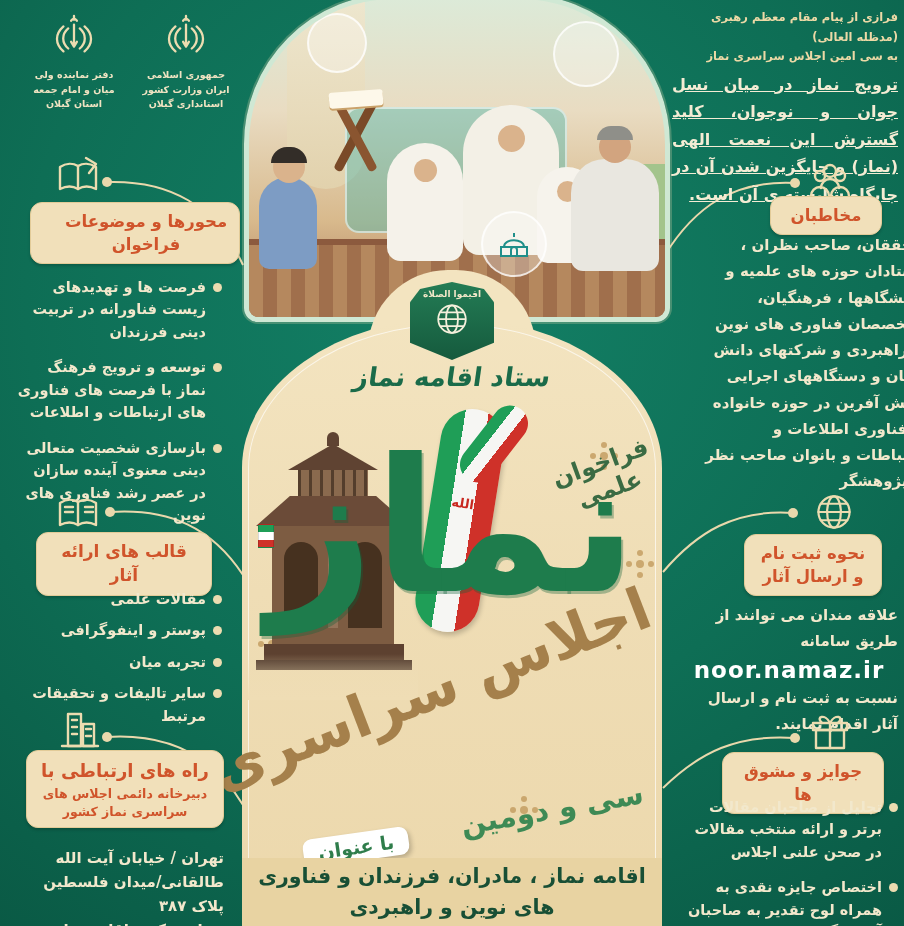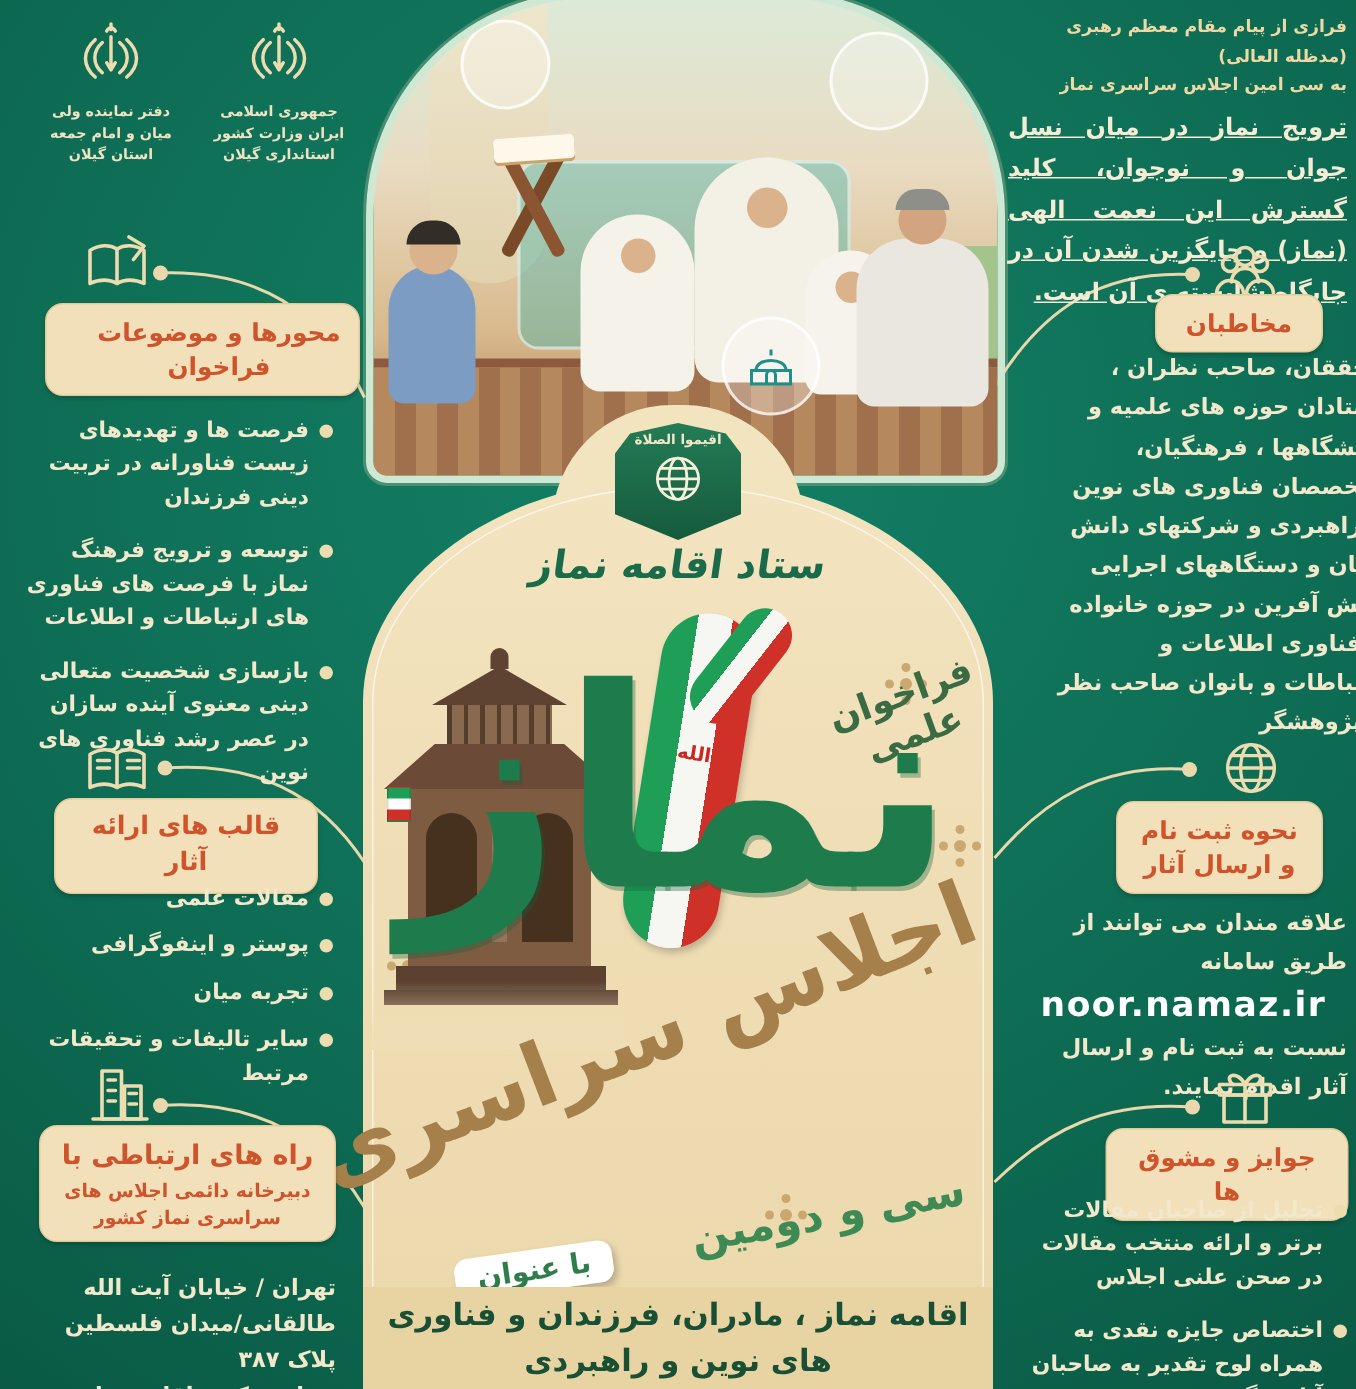--- a/index.html
+++ b/index.html
@@ -329,20 +329,20 @@
   </div>
 
   <div class="abs icon" style="left:806px;top:710px;">
     <svg class="lineart" viewBox="0 0 48 48">
       <rect x="10" y="20" width="28" height="18"></rect>
         <rect x="7" y="13" width="34" height="7"></rect>
       <path d="M24 13 V38"></path>
         <path d="M24 13 C19 3 9 7 16 13 M24 13 C29 3 39 7 32 13"></path>
     </svg>
   </div>
-  <div class="abs head rtl" style="left:737px;top:752px;width:140px;">جوایز و مشوق ها</div>
+  <div class="abs head rtl" style="left:722px;top:752px;width:140px;">جوایز و مشوق ها</div>
   <ul class="abs blist rtl" style="left:680px;top:796px;width:218px;">
     <li>تجلیل از صاحبان مقالات برتر و ارائه منتخب مقالات در صحن علنی اجلاس</li>
     <li>اختصاص جایزه نقدی به همراه لوح تقدیر به صاحبان آثار برگزیده</li>
 
   </ul>
 
 </div>
 
 </body></html>

